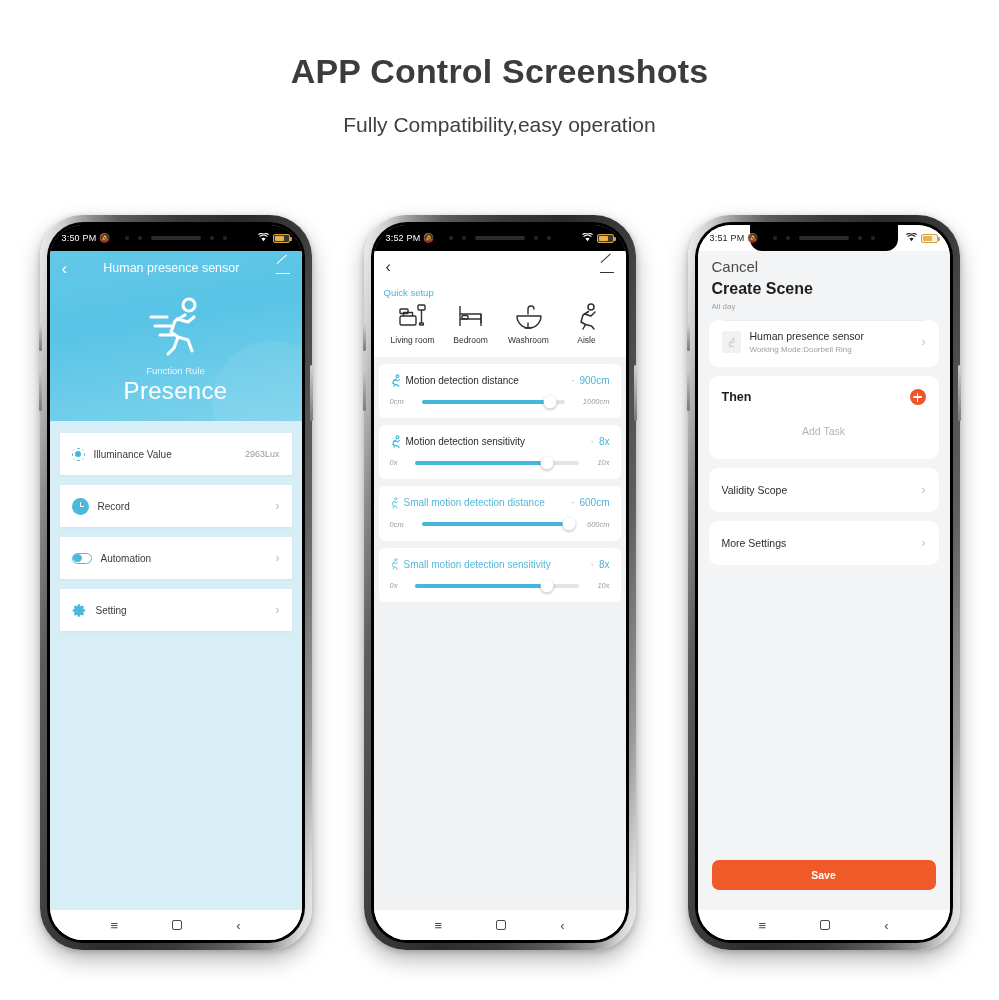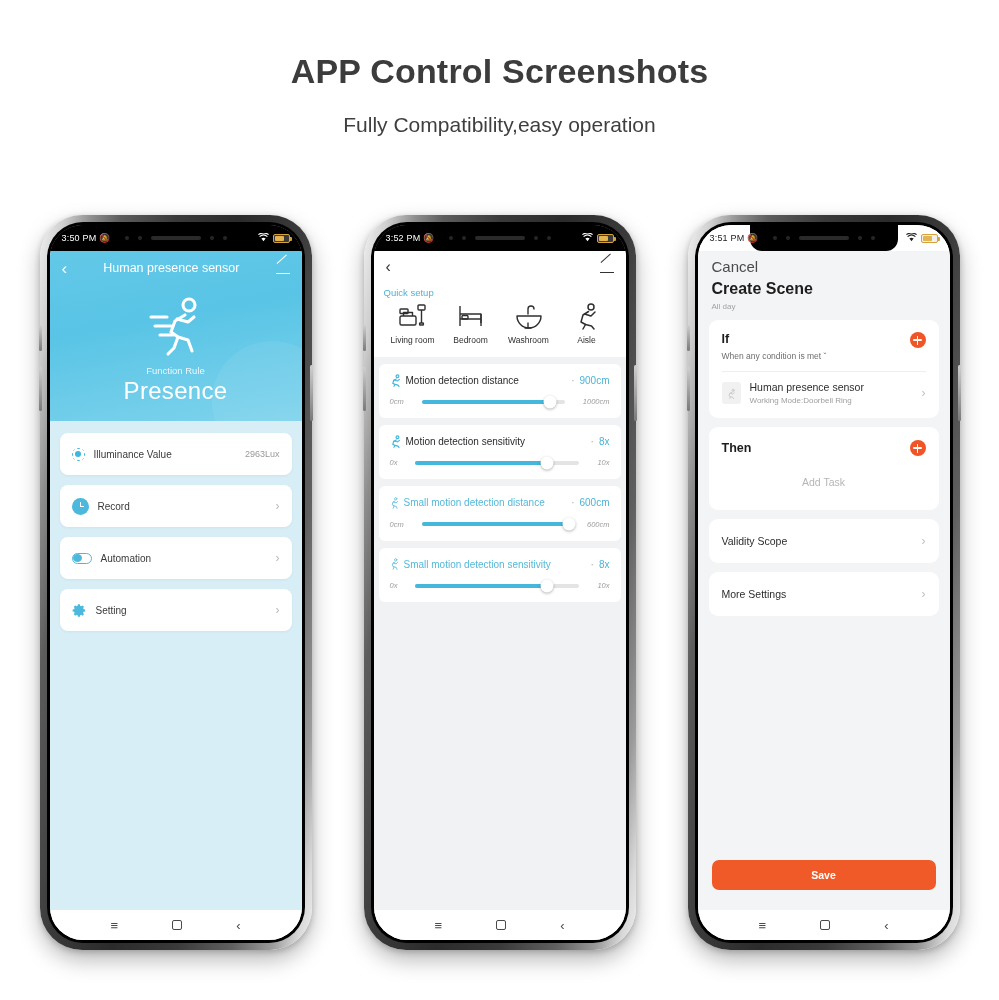--- a/index.html
+++ b/index.html
@@ -121,21 +121,21 @@
   .p1-title { flex:1; text-align:center; font-size:12.5px; font-weight:400; }
   .p1-edit { width:14px; height:14px; position:relative; }
   .p1-edit::before{content:"";position:absolute;left:1px;top:2px;width:13px;height:1.4px;background:#fff;transform:rotate(-42deg);transform-origin:left center;}
   .p1-edit::after{content:"";position:absolute;left:0px;bottom:1px;width:14px;height:1.4px;background:#fff;}
   .hero-icon { display:flex; justify-content:center; margin-top:10px; }
   .hero-rule { text-align:center; color:rgba(255,255,255,.85); font-size:9.5px; margin-top:8px; }
   .hero-name { text-align:center; color:#fff; font-size:24px; font-weight:400; margin-top:1px; letter-spacing:.3px;}
 
   .p1-cards { padding: 12px 10px 0; display:flex; flex-direction:column; gap:10px; }
   .card1 {
-    background:#fff; border-radius:8px; height:42px;
+    background:#fff; border-radius:1px; height:42px;
     display:flex; align-items:center; padding: 0 12px;
     box-shadow: 0 1px 3px rgba(0,0,0,.05);
   }
   .card1 .c-label { font-size:10px; color:#3a3a3a; flex:1; margin-left:9px; }
   .card1 .c-val { font-size:9px; color:#9a9a9a;text-align:right; }
   .card1 .chev { color:#b9b9b9; font-size:12px; font-weight:300; }
   .ic-sun{width:13px;height:13px;position:relative;flex:0 0 13px;}
   .ic-sun::before{content:"";position:absolute;left:3.5px;top:3.5px;width:6px;height:6px;border-radius:50%;background:#3fb6dd;}
   .ic-sun::after{content:"";position:absolute;inset:0;border-radius:50%;
     background:
@@ -572,27 +572,20 @@
             </div>
 
             <div class="content">
               <div class="p3">
 
                 <div class="p3-cancel">Cancel</div>
                 <div class="p3-title">Create Scene</div>
                 <div class="p3-allday">All day</div>
 
                 <div class="p3-card">
-                  <div class="p3-if-head">
-                    <div class="p3-if-txt">
-                      <div class="p3-if-title">If</div>
-                      <div class="p3-if-sub">When any condition is met ˇ</div>
-                    </div>
-                    <div class="plus"></div>
-                  </div>
                   <div class="p3-divider"></div>
                   <div class="p3-dev-row">
                     <div class="p3-dev-ico">
                       <svg width="11" height="11" viewBox="0 0 14 14" fill="none" stroke="#c9c9c9" stroke-width="1.2" stroke-linecap="round">
                           <circle cx="9" cy="3" r="1.4"></circle>
                           <path d="M7.6 5.6 L4.6 7 L3.8 10 L6 11.2 L4.8 13.4"></path>
                           <path d="M6 11.2 L8.8 12 L9.8 13.6"></path>
                           <path d="M5.2 6.6 L8.6 7.6 L10.6 5.8"></path>
                         </svg>
                     </div>

